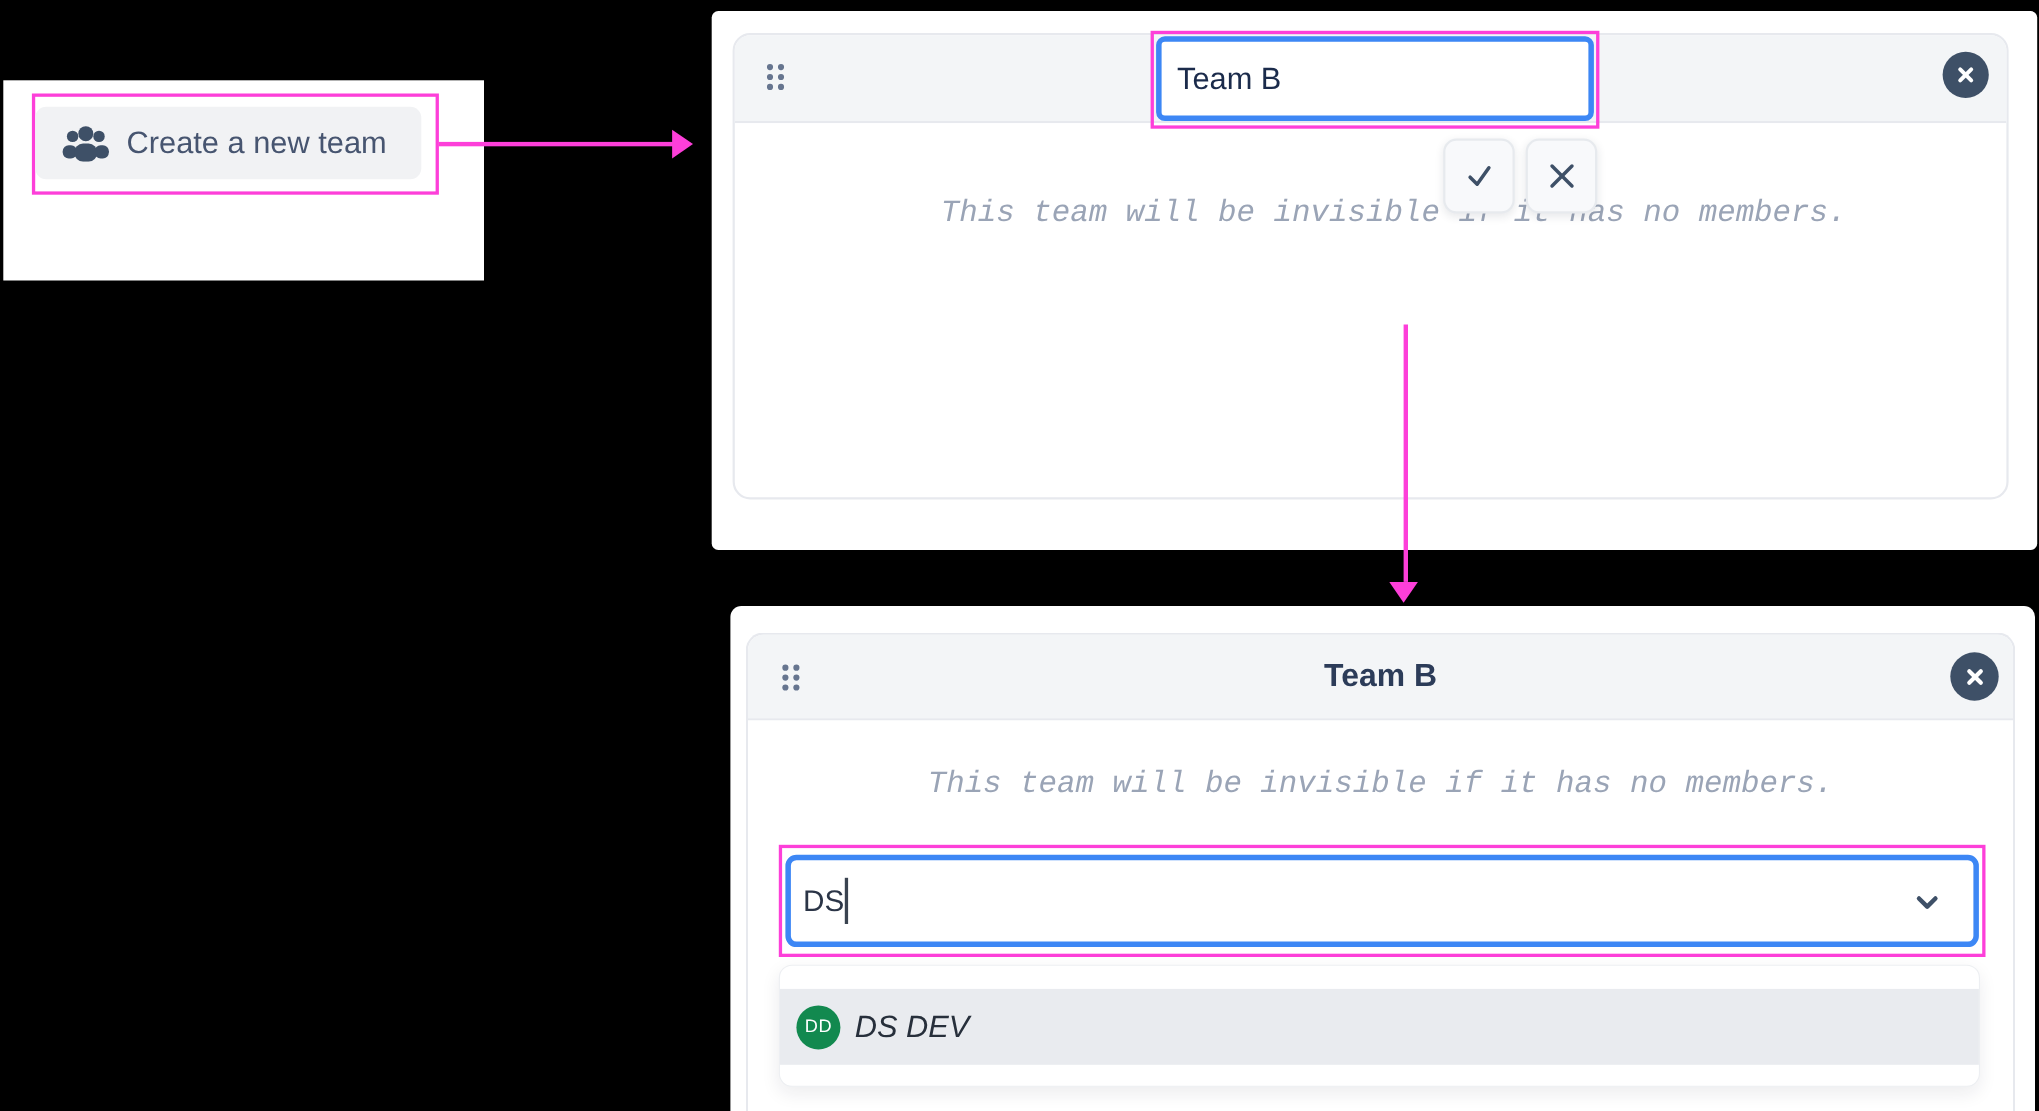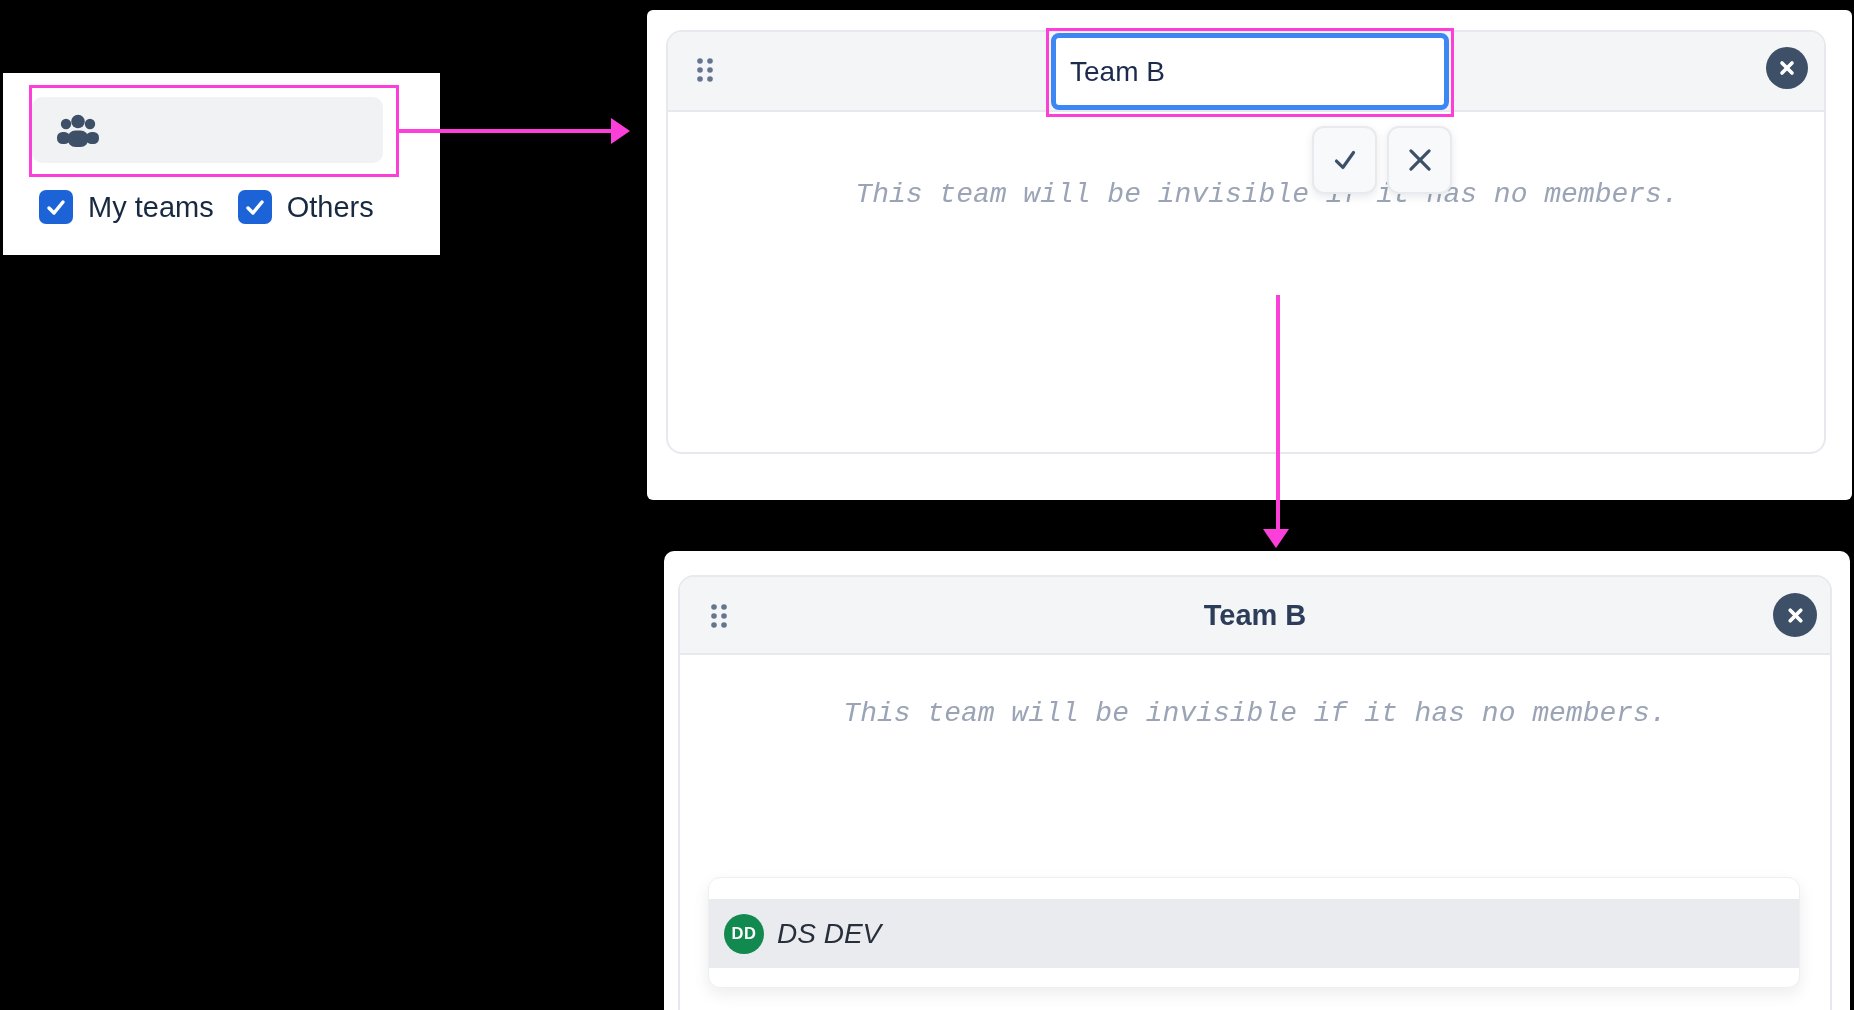--- a/index.html
+++ b/index.html
@@ -72,56 +72,42 @@
     border:none; outline:none; background:transparent;
     font-family:"Liberation Sans",sans-serif; font-size:27px; color:#2b3547; padding-left:11px; }
   .caret { position:absolute; left:49px; top:16px; width:3px; height:42px; background:#3a4350; }
   .combo .chev { position:absolute; right:26px; top:22px; }
   .dropdown { position:absolute; left:44px; top:326px; width:1092px; height:111px;
     background:#fff; border:1px solid #edeff2; border-radius:12px;
     box-shadow:0 6px 16px rgba(20,30,50,.08); z-index:1; }
   .option-row { position:absolute; left:0; top:21px; width:100%; height:69px; background:#e9ebef;
     display:flex; align-items:center; padding-left:15px; gap:13px; cursor:pointer; }
   .avatar { width:40px; height:40px; border-radius:50%; background:#12894f; color:#fff;
-    font-size:16.5px; font-weight:700; letter-spacing:.5px;
+    font-size:16.5px; font-weight:400; letter-spacing:.5px;
     display:flex; align-items:center; justify-content:center; flex:0 0 auto; }
   .option-name { font-size:28px; color:#272f3b;font-style:italic; }
 </style>
 </head>
 <body>
 
 <div class="canvas">
 
   <section class="panel panel-a">
     <div class="hl hl-create"></div>
     <button class="create-btn">
       <svg width="44" height="34" viewBox="0 0 44 34" fill="#3e5067">
         <circle cx="10" cy="11" r="5.2"></circle>
           <circle cx="34" cy="11" r="5.2"></circle>
         <rect x="1" y="19" width="13" height="12" rx="5.5"></rect>
           <rect x="30" y="19" width="13" height="12" rx="5.5"></rect>
         <circle cx="22" cy="8.5" r="6.8"></circle>
           <rect x="11.5" y="17.5" width="21" height="16.5" rx="8"></rect>
       </svg>
+      <span>Create a new team</span>
     </button>
-    <div class="cb-row">
-      <span class="checkbox">
-        <svg width="22" height="22" viewBox="0 0 22 22">
-          <polyline points="4,12 9,17 18,6" fill="none" stroke="#fff" stroke-width="3.5" stroke-linecap="round" stroke-linejoin="round"></polyline>
-        </svg>
-      </span>
-      <label class="cb-label">My teams</label>
-      <span class="cb-gap"></span>
-      <span class="checkbox">
-        <svg width="22" height="22" viewBox="0 0 22 22">
-          <polyline points="4,12 9,17 18,6" fill="none" stroke="#fff" stroke-width="3.5" stroke-linecap="round" stroke-linejoin="round"></polyline>
-        </svg>
-      </span>
-      <label class="cb-label">Others</label>
-    </div>
   </section>
 
   <section class="panel panel-b">
     <div class="card card-b">
       <div class="card-header"></div>
       <div class="hint hint-b">This team will be invisible if it has no members.</div>
     </div>
     <div class="drag-handle drag-b" style="left:48px; top:46px;">
       <svg width="20" height="28" viewBox="0 0 20 28" fill="#66758f">
         <circle cx="5" cy="5" r="2.8"></circle>
@@ -170,20 +156,29 @@
           <circle cx="15" cy="23" r="2.8"></circle>
       </svg>
     </div>
     <button class="close-btn close-c">
       <svg width="21" height="21" viewBox="0 0 20 20">
         <line x1="5" y1="5" x2="15" y2="15" stroke="#fff" stroke-width="3.6" stroke-linecap="round"></line>
         <line x1="15" y1="5" x2="5" y2="15" stroke="#fff" stroke-width="3.6" stroke-linecap="round"></line>
       </svg>
     </button>
     <div class="hint hint-c">This team will be invisible if it has no members.</div>
+    <div class="hl hl-combo">
+      <div class="combo">
+        <input type="text" value="DS" style="">
+        <span class="caret"></span>
+        <svg class="chev" width="32" height="32" viewBox="0 0 30 30">
+          <polyline points="8,12 15,19 22,12" fill="none" stroke="#3e5067" stroke-width="3.8" stroke-linecap="round" stroke-linejoin="round"></polyline>
+        </svg>
+      </div>
+    </div>
     <div class="dropdown">
       <div class="option-row">
         <span class="avatar">DD</span>
         <span class="option-name">DS DEV</span>
       </div>
     </div>
   </section>
 
   <div class="arrow-a-line"></div>
   <div class="arrow-a-head"></div>

